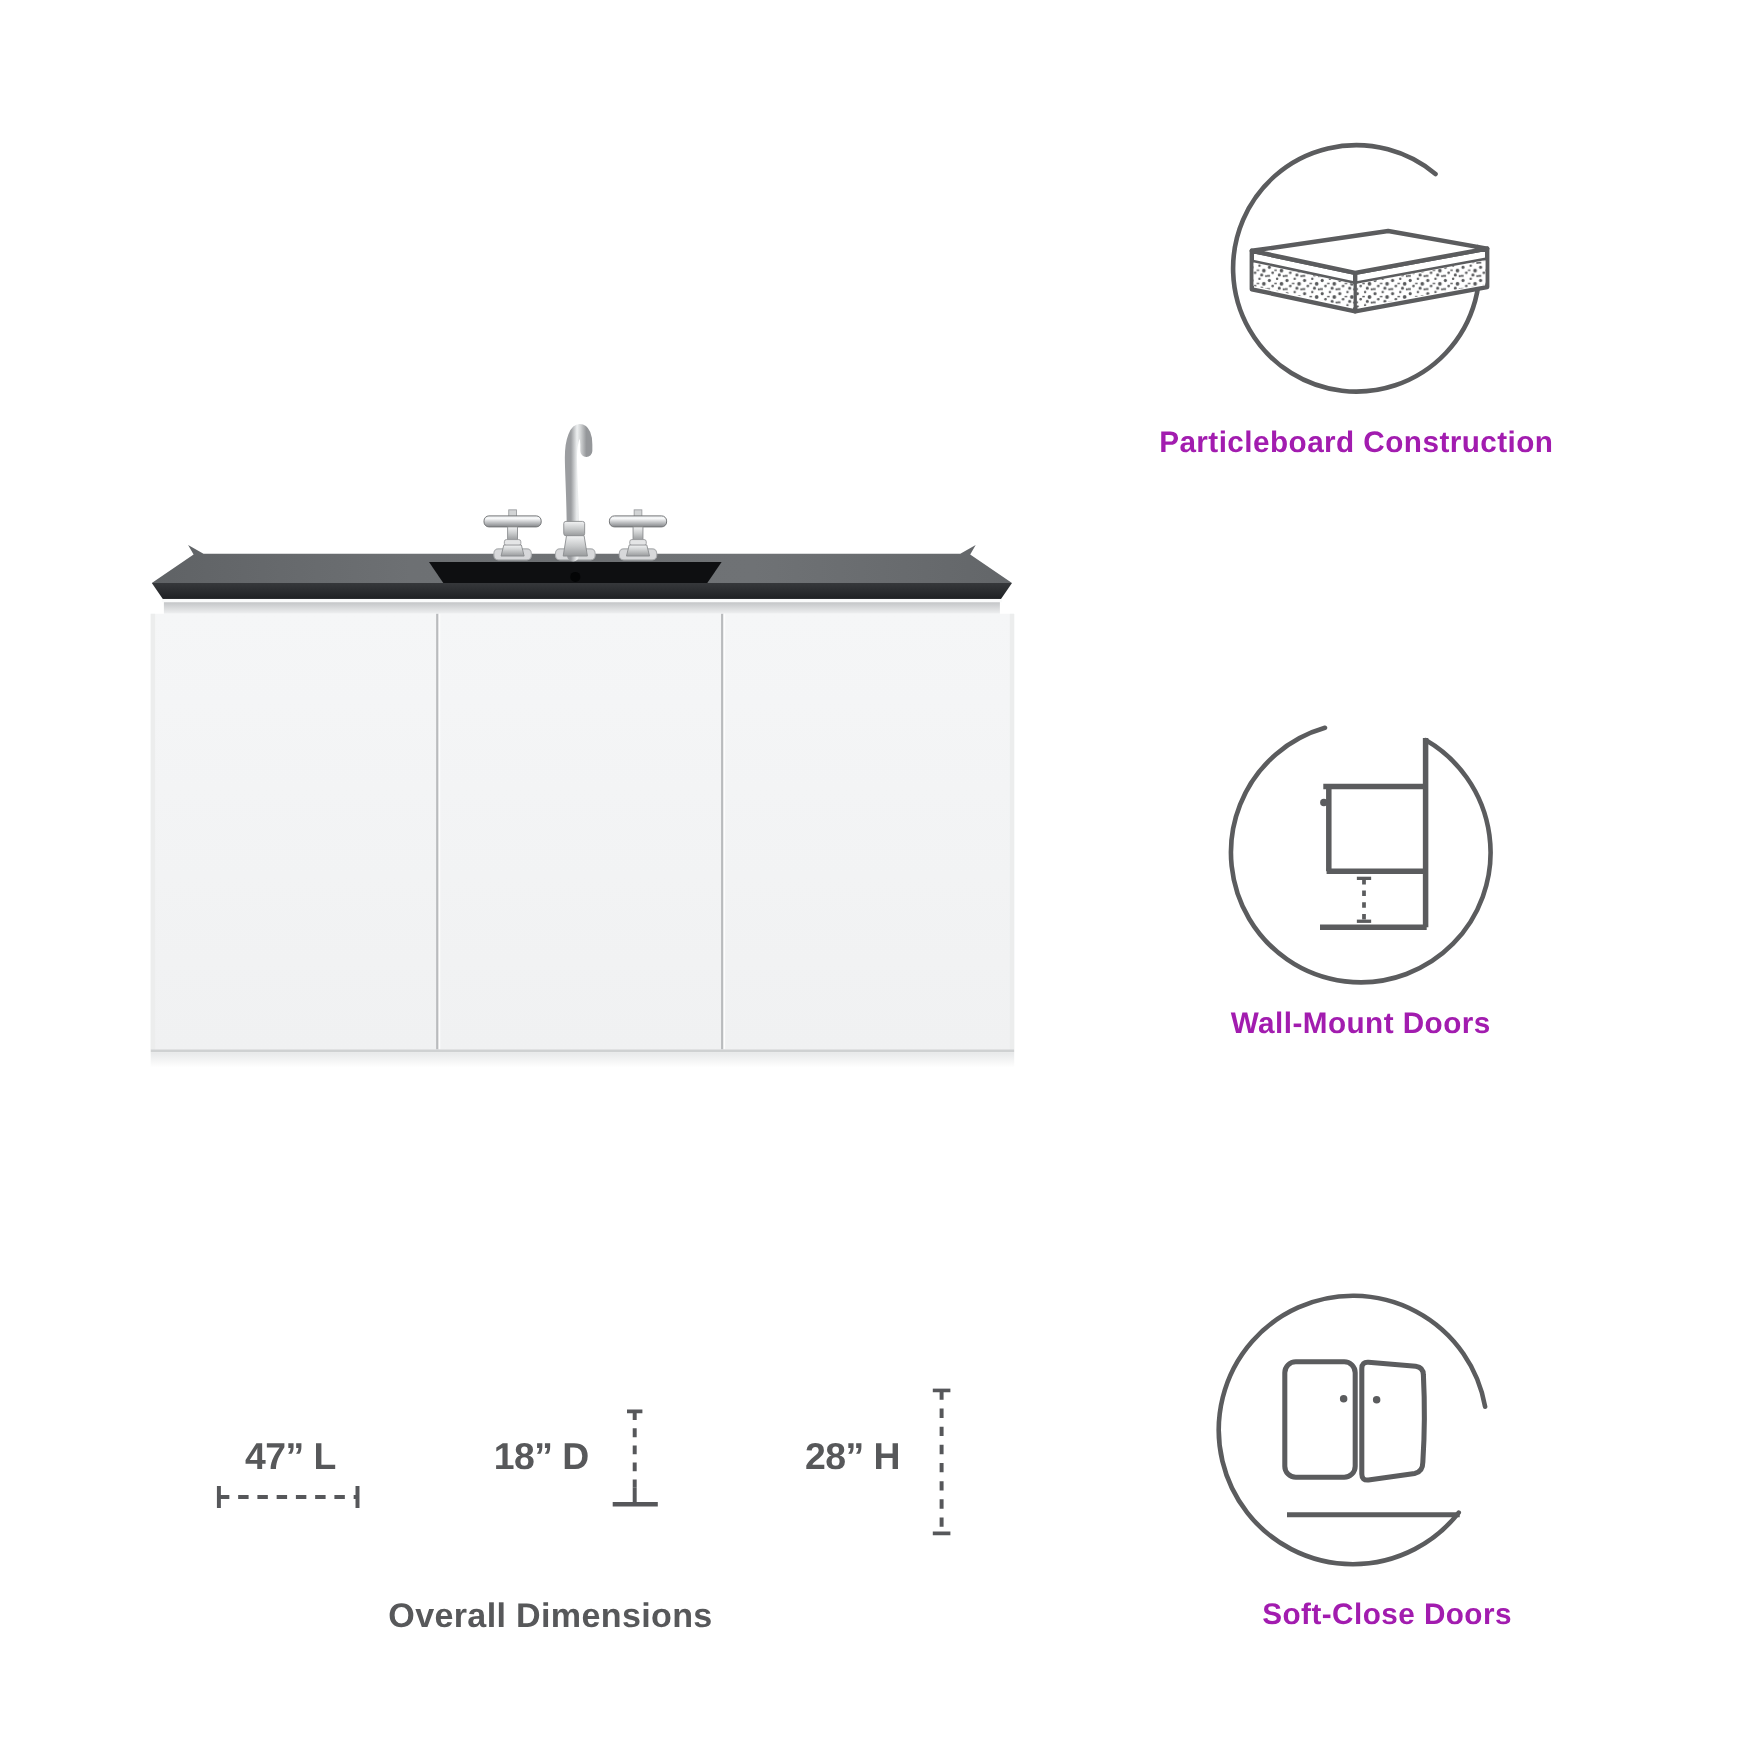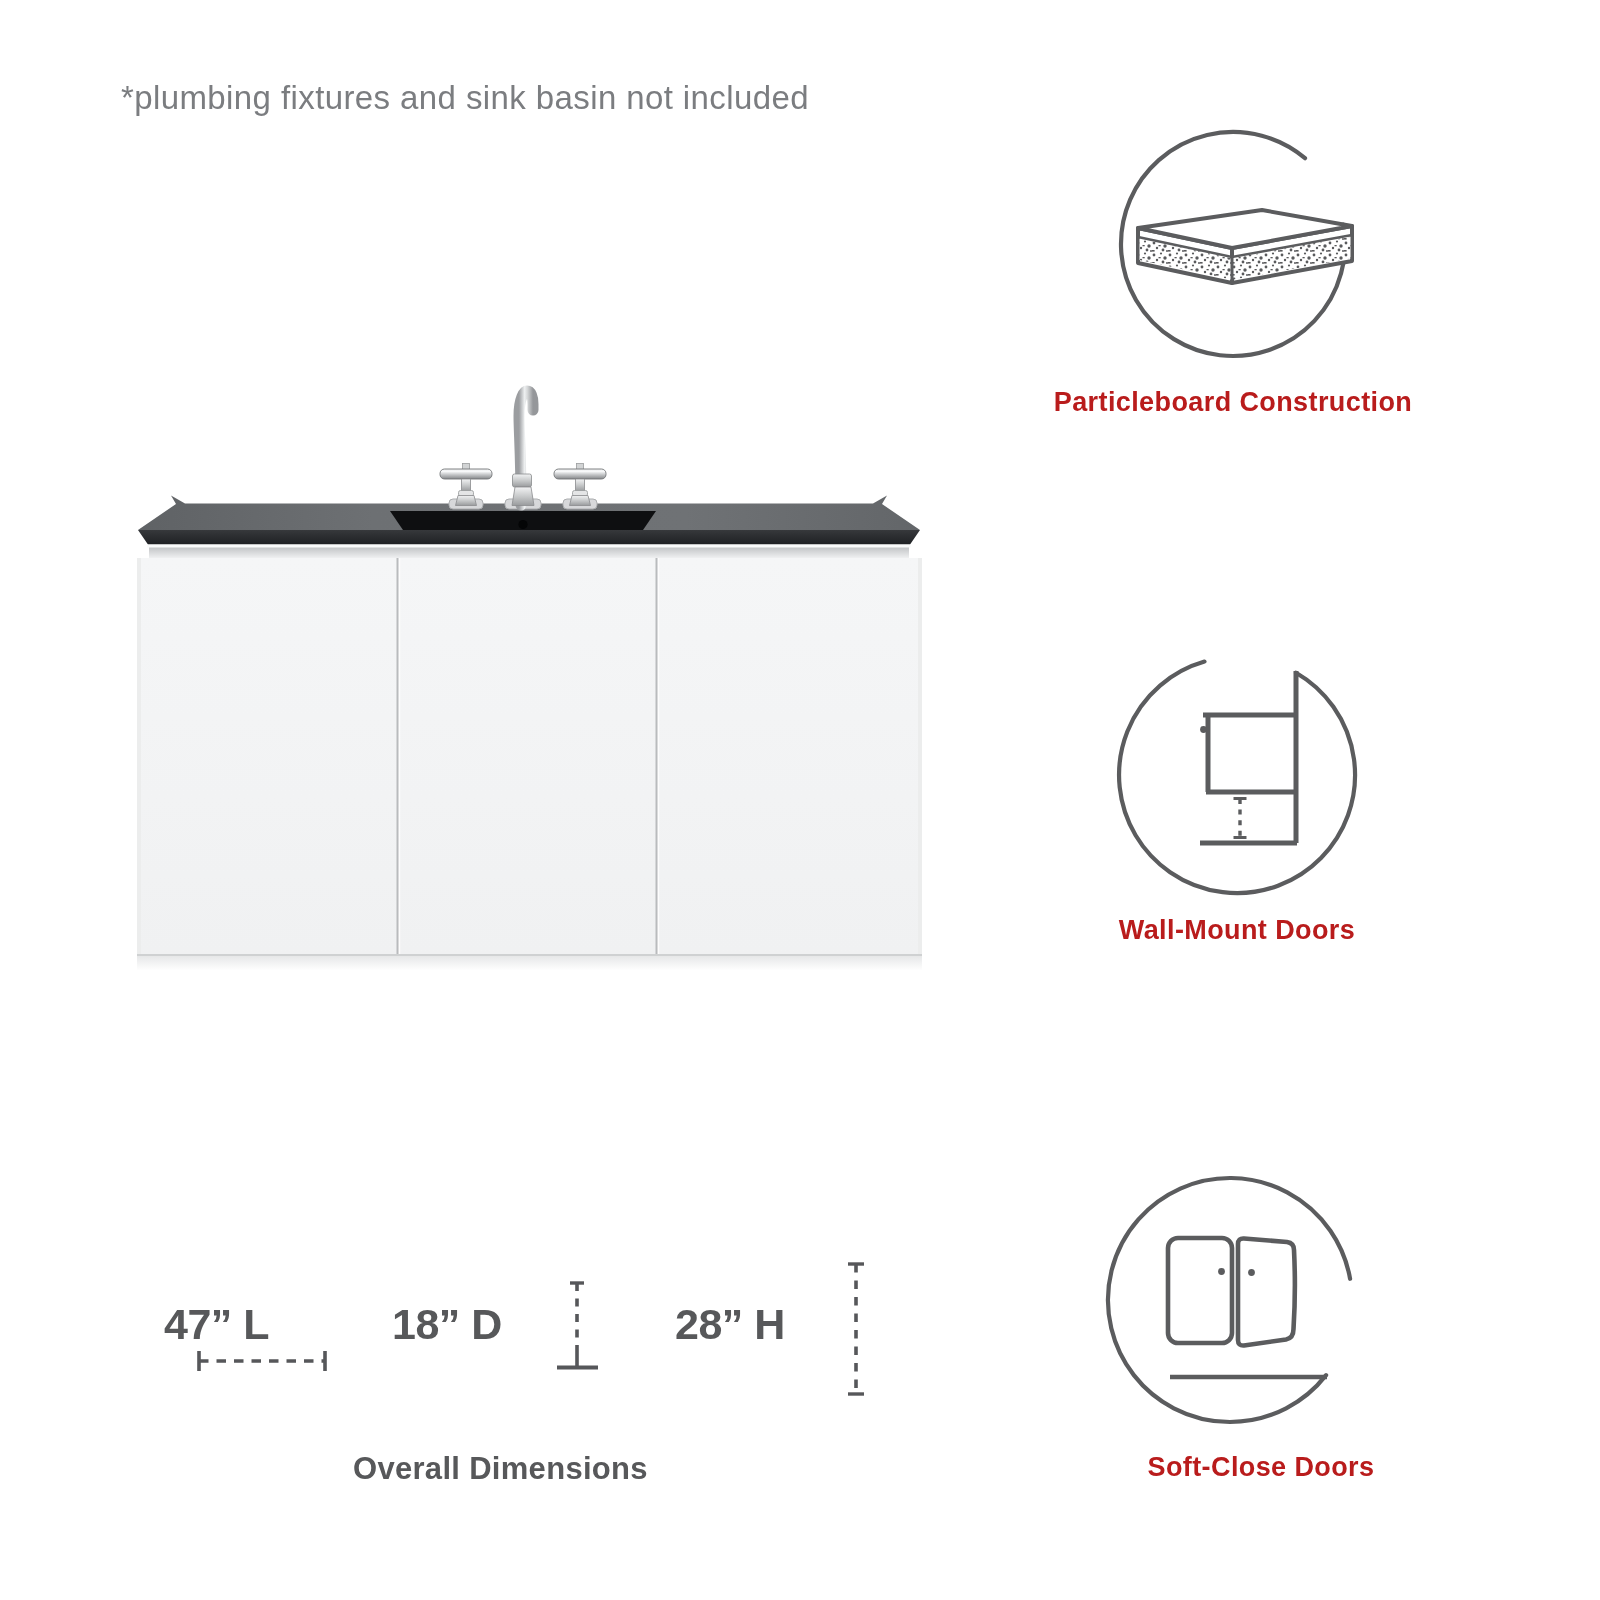--- a/index.html
+++ b/index.html
@@ -8,38 +8,37 @@
     font-family:"Liberation Sans", sans-serif;
   }
   .disclaimer{
     position:absolute;left:121px;top:79px;width:760px;
     font-size:33px;font-weight:300;letter-spacing:.4px;color:#7b7d80;
   }
   .vanity{position:absolute;left:120px;top:370px;width:820px;height:620px;}
   .feature-icon{position:absolute;}
   .feature-label{
     position:absolute;width:440px;line-height:40px;text-align:center;
-    font-size:27px;font-weight:700;letter-spacing:.4px;color:#b91c1c;
+    font-size:27px;font-weight:700;letter-spacing:.4px;color:#a21caf;
   }
   .dim-value{
-    position:absolute;width:200px;height:46px;line-height:46px;
-    font-size:43px;font-weight:700;letter-spacing:-0.5px;color:#57585a;
+    position:absolute;width:200px;height:46px;line-height:46px;text-align:center;
+    font-size:34px;font-weight:700;letter-spacing:-0.5px;color:#57585a;
   }
   .dim-line{position:absolute;}
   .dims-caption{
     position:absolute;left:353px;top:1449px;width:350px;line-height:40px;
     font-size:31px;font-weight:700;letter-spacing:.3px;color:#57585a;
   }
 </style>
 </head>
 <body>
 
 <div id="page">
 
-  <div class="disclaimer">*plumbing fixtures and sink basin not included</div>
 
   <svg class="vanity" viewBox="120 370 820 620" xmlns="http://www.w3.org/2000/svg">
     <defs>
       <linearGradient id="topGrad" x1="0" y1="0" x2="1" y2="0">
         <stop offset="0" stop-color="#5f6265"></stop>
           <stop offset="0.3" stop-color="#6d7073"></stop>
         <stop offset="0.7" stop-color="#6f7275"></stop>
           <stop offset="1" stop-color="#636669"></stop>
       </linearGradient>
       <linearGradient id="edgeGrad" x1="0" y1="0" x2="0" y2="1">

